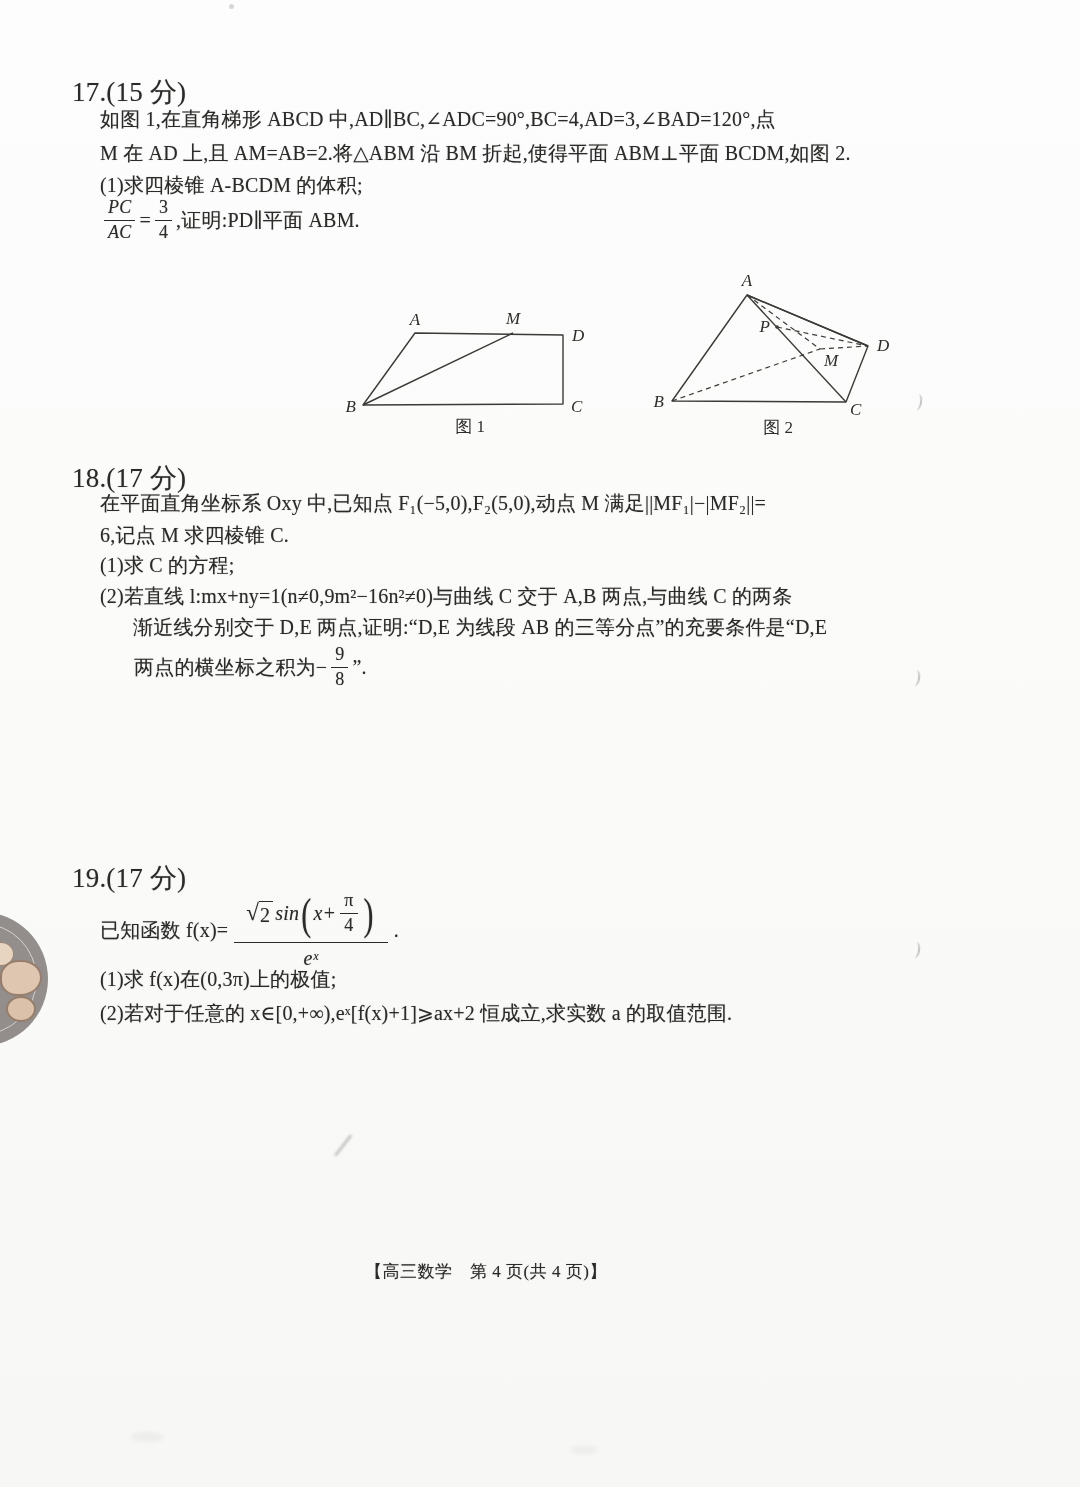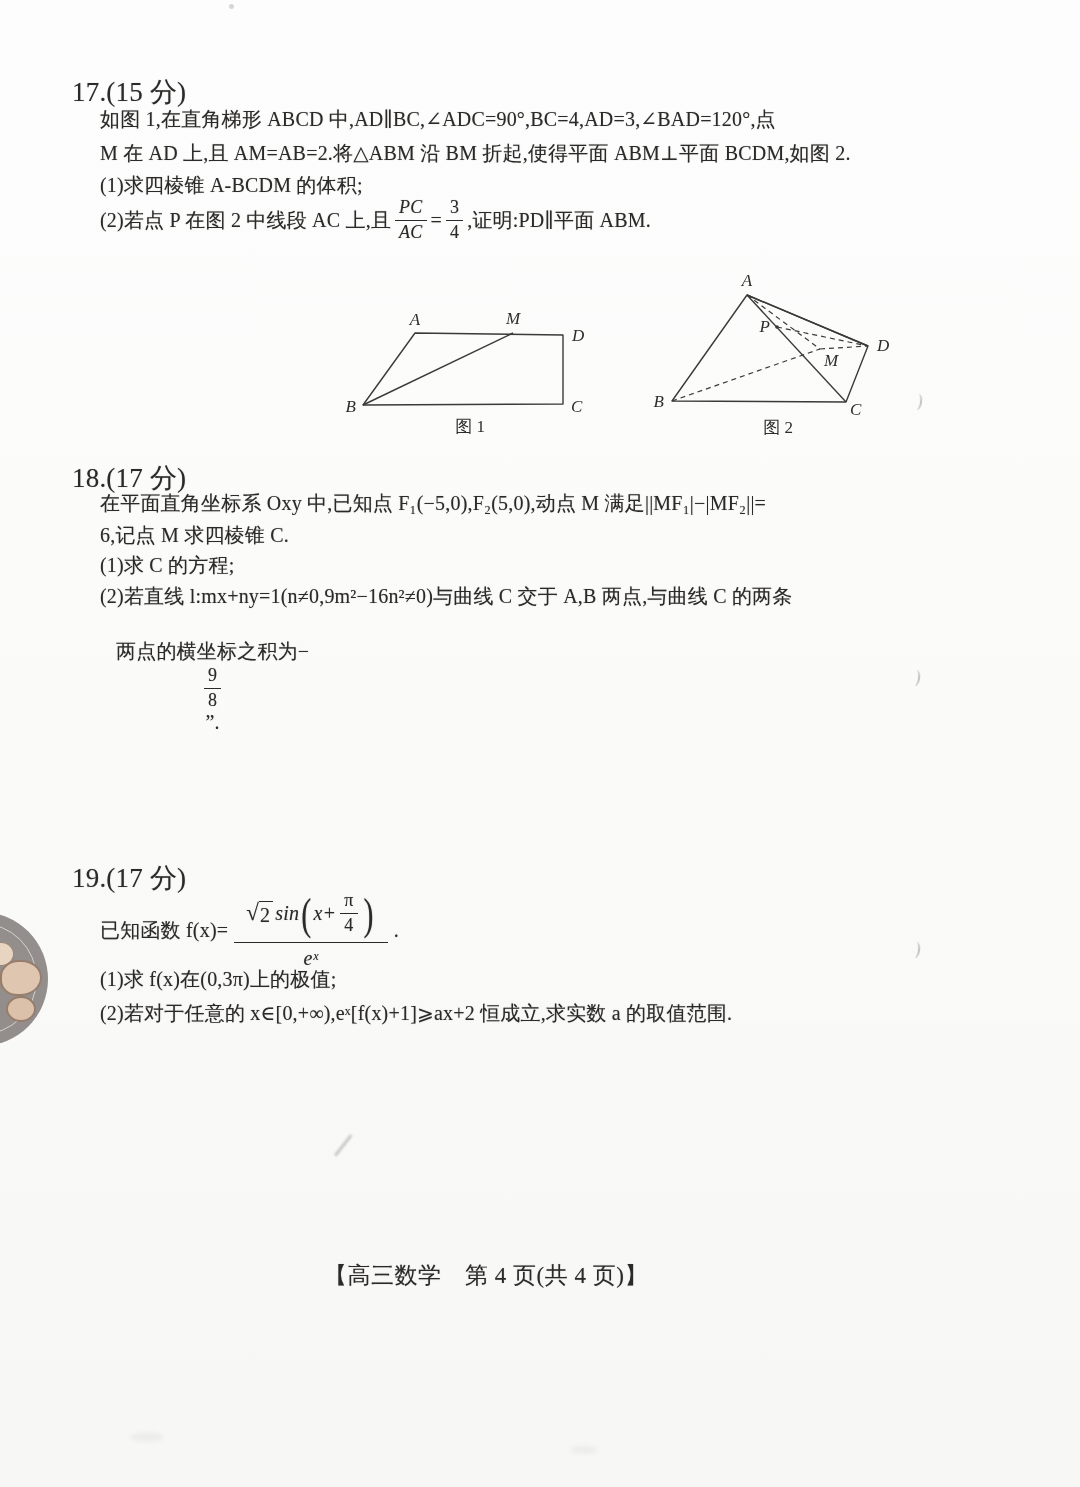--- a/index.html
+++ b/index.html
@@ -53,36 +53,35 @@
   
   .edge-mark { position:absolute; width:9px; height:16px; border-right:2.5px solid #6f6f6f;
                border-radius:50%; opacity:.4; filter:blur(.6px); transform:rotate(8deg); }
   .slash-mark { position:absolute; left:330px; top:1144px; width:26px; height:2.5px;
                 background:#c7c7c7; transform:rotate(-52deg); filter:blur(.8px); }
   .dot-mark { position:absolute; left:229px; top:4px; width:5px; height:5px; background:#bdbdbd;
               border-radius:50%; opacity:.6; filter:blur(.5px); }
   .smudge { position:absolute; background:#d9d9d6; opacity:.35; filter:blur(2px); border-radius:50%; }
   .footer {
     position:absolute; left:0; top:1260px; width:972px; text-align:center;
-    font-size:23px; letter-spacing:.5px;
+    font-size:17px; letter-spacing:.5px;
     text-shadow:0 0 1px rgba(70,70,70,.4);
   }
 </style>
 </head>
 <body>
 
 <div class="page">
 
   <div class="line pnum" style="left:72px; top:74px;">17.(15 分)</div>
   <div class="line" style="left:100px; top:106px;">如图 1,在直角梯形 ABCD 中,AD∥BC,∠ADC=90°,BC=4,AD=3,∠BAD=120°,点</div>
   <div class="line" style="left:100px; top:140px;">M 在 AD 上,且 AM=AB=2.将△ABM 沿 BM 折起,使得平面 ABM⊥平面 BCDM,如图 2.</div>
   <div class="line" style="left:100px; top:172px;">(1)求四棱锥 A-BCDM 的体积;</div>
 
   <div class="line mrow" style="left:100px; top:192px; height:56px;">
-    <span>(2)若点 P 在图 2 中线段 AC 上,且</span>
     <span class="frac ital">
       <span class="fn">PC</span>
       <span class="fd">AC</span>
     </span>
     <span>=</span>
     <span class="frac">
       <span class="fn">3</span>
       <span class="fd">4</span>
     </span>
     <span>,证明:PD∥平面 ABM.</span>
@@ -122,22 +121,23 @@
     <text class="vlabel" x="36" y="135" text-anchor="end">B</text>
     <text class="vlabel" x="222" y="143">C</text>
     <text class="figcap" x="150" y="161" text-anchor="middle">图 2</text>
   </svg>
 
   <div class="line pnum" style="left:72px; top:460px;">18.(17 分)</div>
   <div class="line" style="left:100px; top:490px;">在平面直角坐标系 Oxy 中,已知点 F₁(−5,0),F₂(5,0),动点 M 满足||MF₁|−|MF₂||=</div>
   <div class="line" style="left:100px; top:522px;">6,记点 M 求四棱锥 C.</div>
   <div class="line" style="left:100px; top:552px;">(1)求 C 的方程;</div>
   <div class="line" style="left:100px; top:583px;">(2)若直线 l:mx+ny=1(n≠0,9m²−16n²≠0)与曲线 C 交于 A,B 两点,与曲线 C 的两条</div>
+  <div class="line" style="left:133px; top:614px;">渐近线分别交于 D,E 两点,证明:“D,E 为线段 AB 的三等分点”的充要条件是“D,E</div>
 
-  <div class="line mrow" style="left:116px; top:638px; height:58px;flex-direction:column;">
+  <div class="line mrow" style="left:134px; top:638px; height:58px;">
     <span>两点的横坐标之积为−</span>
     <span class="frac">
       <span class="fn">9</span>
       <span class="fd">8</span>
     </span>
     <span>”.</span>
   </div>
 
   <div class="line pnum" style="left:72px; top:860px;">19.(17 分)</div>
 

